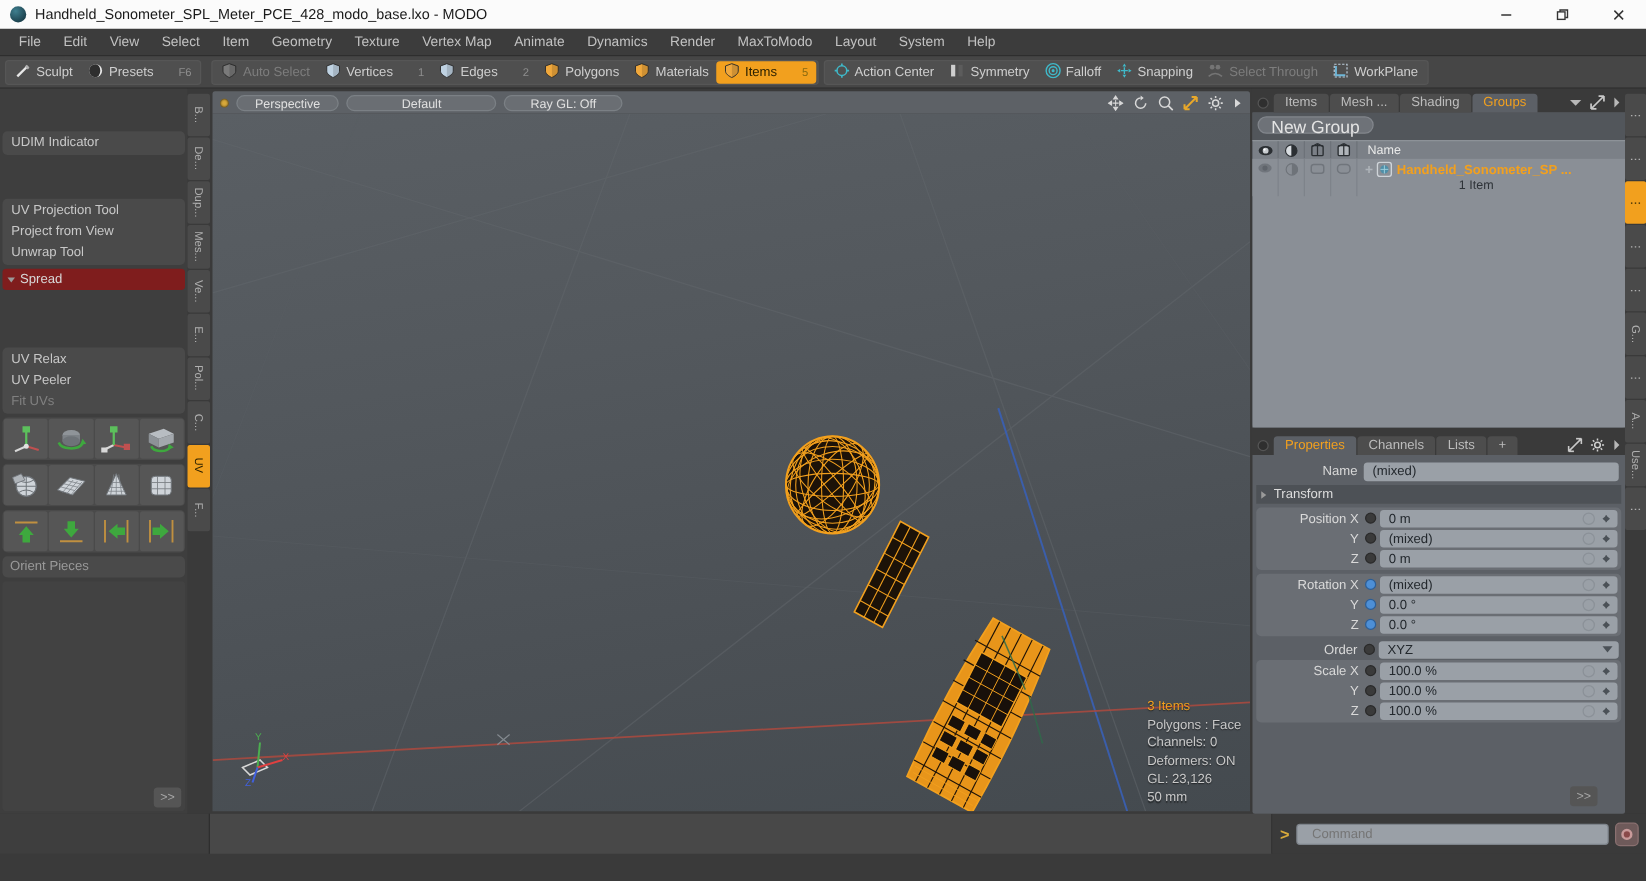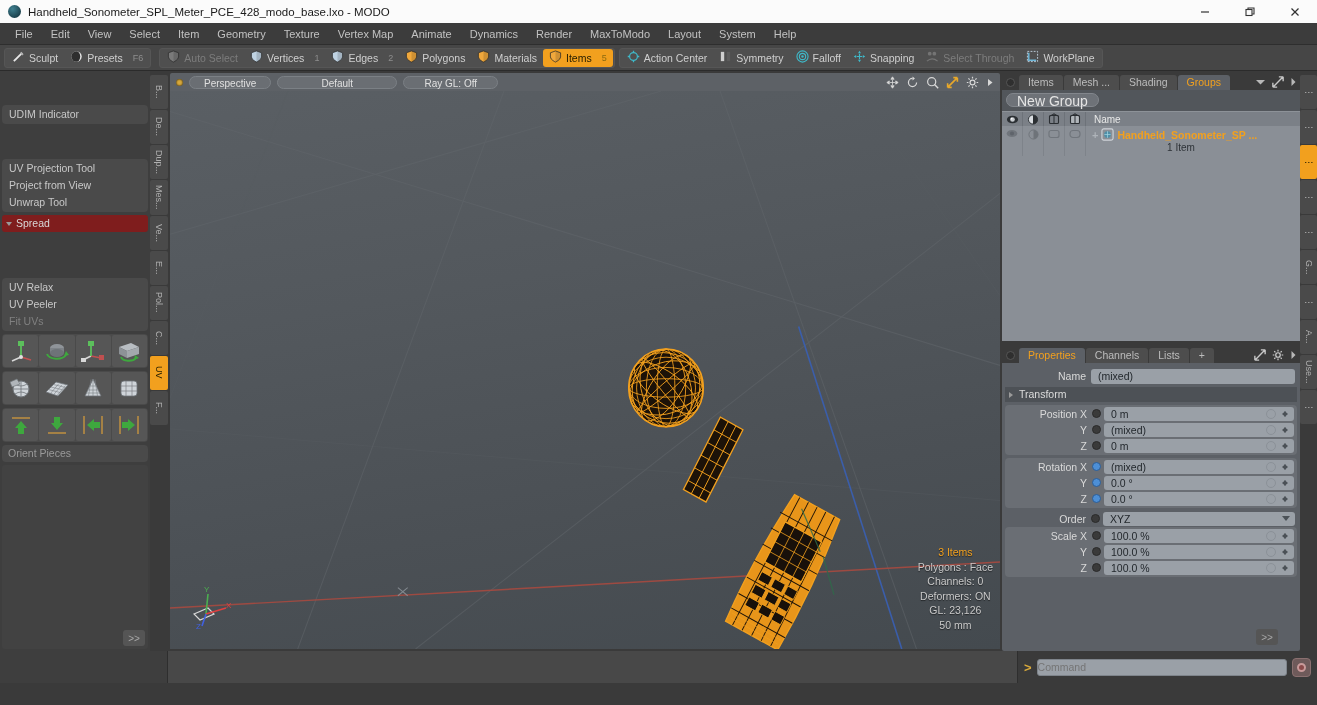--- a/index.html
+++ b/index.html
@@ -50,21 +50,21 @@
     background:#4f4f4f; border-radius:3px; padding:0 1px;
     border:1px solid #565656;
   }
   .tb-btn {
     display:flex; align-items:center; gap:4px; height:18px;
     padding:0 6px; border-radius:3px; color:#cfcfcf; font-size:10.5px;
     white-space:nowrap;
   }
   .tb-btn.active { background:#f2a01e; color:#2a2000; }
   .tb-btn.disabled { color:#7d7d7d; }
-  .tb-num { color:#8e8e8e; font-size:9px; margin-left:6px; }
+  .tb-num { color:#8e8e8e; font-size:9px; margin-left:16px; }
   .tb-btn.active .tb-num { color:#8a6a10; }
   .ico { width:13px; height:13px; display:inline-block; flex:0 0 auto; }
 
   
   .main { display:flex; height:580px; background:#3a3a3a; }
 
   
   .leftpanel { width:150px; background:#3e3e3e; padding:2px; display:flex; flex-direction:column; }
   .lp-block { background:#4a4a4a; border-radius:4px; margin-bottom:3px; padding:1px;margin-top:32px; }
   .lp-item {
@@ -119,21 +119,21 @@
     height:13px; line-height:13px; padding:0 14px; border-radius:7px;
     background:#6a6e73; border:1px solid #7b8085; color:#e0e0e0; font-size:10px;
     text-align:center; min-width:60px;
   }
   .vp-tools { position:absolute; right:5px; display:flex; align-items:center; gap:7px; }
   .vp-body {
     flex:1; position:relative; overflow:hidden;
     background:linear-gradient(170deg,#5a5f64 0%, #53585d 35%, #4b5055 70%, #444a4f 100%);
   }
   .vp-stats {
-    position:absolute; right:7px; bottom:17px; text-align:center; line-height:14.5px;
+    position:absolute; right:7px; bottom:4px; text-align:left; line-height:14.5px;
     font-size:10.5px; color:#c9c9c9; text-shadow:0 1px 1px rgba(0,0,0,.55);
   }
   .vp-stats .hl { color:#f2a01e; }
   .vp-footer {
     height:18px; background:#4a4a4a; display:flex; align-items:center;
     justify-content:center; color:#9a9a9a; font-size:10px;
   }
 
   
   .rightpanel { width:299px; background:#3a3a3a; display:flex; flex-direction:column; padding:2px 0 0 1px; }
@@ -198,21 +198,21 @@
   
   .bottombar { height:32px; background:#3a3a3a; display:flex; align-items:center; }
   .bb-left { width:168px; height:32px; background:#3e3e3e; border-right:1px solid #2e2e2e;}
   .bb-mid { flex:1; height:32px; background:#484848; display:flex; align-items:center;
      justify-content:center; color:#9a9a9a; font-size:10.5px; border-right:1px solid #2e2e2e;}
   .bb-right { width:299px; height:32px; background:#3a3a3a; display:flex; align-items:center;
      gap:5px; padding:0 6px; }
   .cmd-caret { color:#d8a93b; font-size:13px; font-weight:bold; }
   .cmd-input {
     flex:1; height:17px; background:#9aa0a7; border-radius:3px; border:1px solid #7e848b;
-    color:#4a5057; font-size:10.5px; line-height:16px; padding-left:0;
+    color:#4a5057; font-size:10.5px; line-height:16px; padding-left:12px;
   }
   .cmd-rec {
     width:19px; height:19px; border-radius:4px; background:#6e5a5a;
     border:1px solid #8a7070; display:flex; align-items:center; justify-content:center;
   }
   .cmd-rec i { width:9px;height:9px;border-radius:50%;background:#8a4a4a;
      border:2px solid #c89a9a; display:block;}
 </style>
 </head>
 <body>

